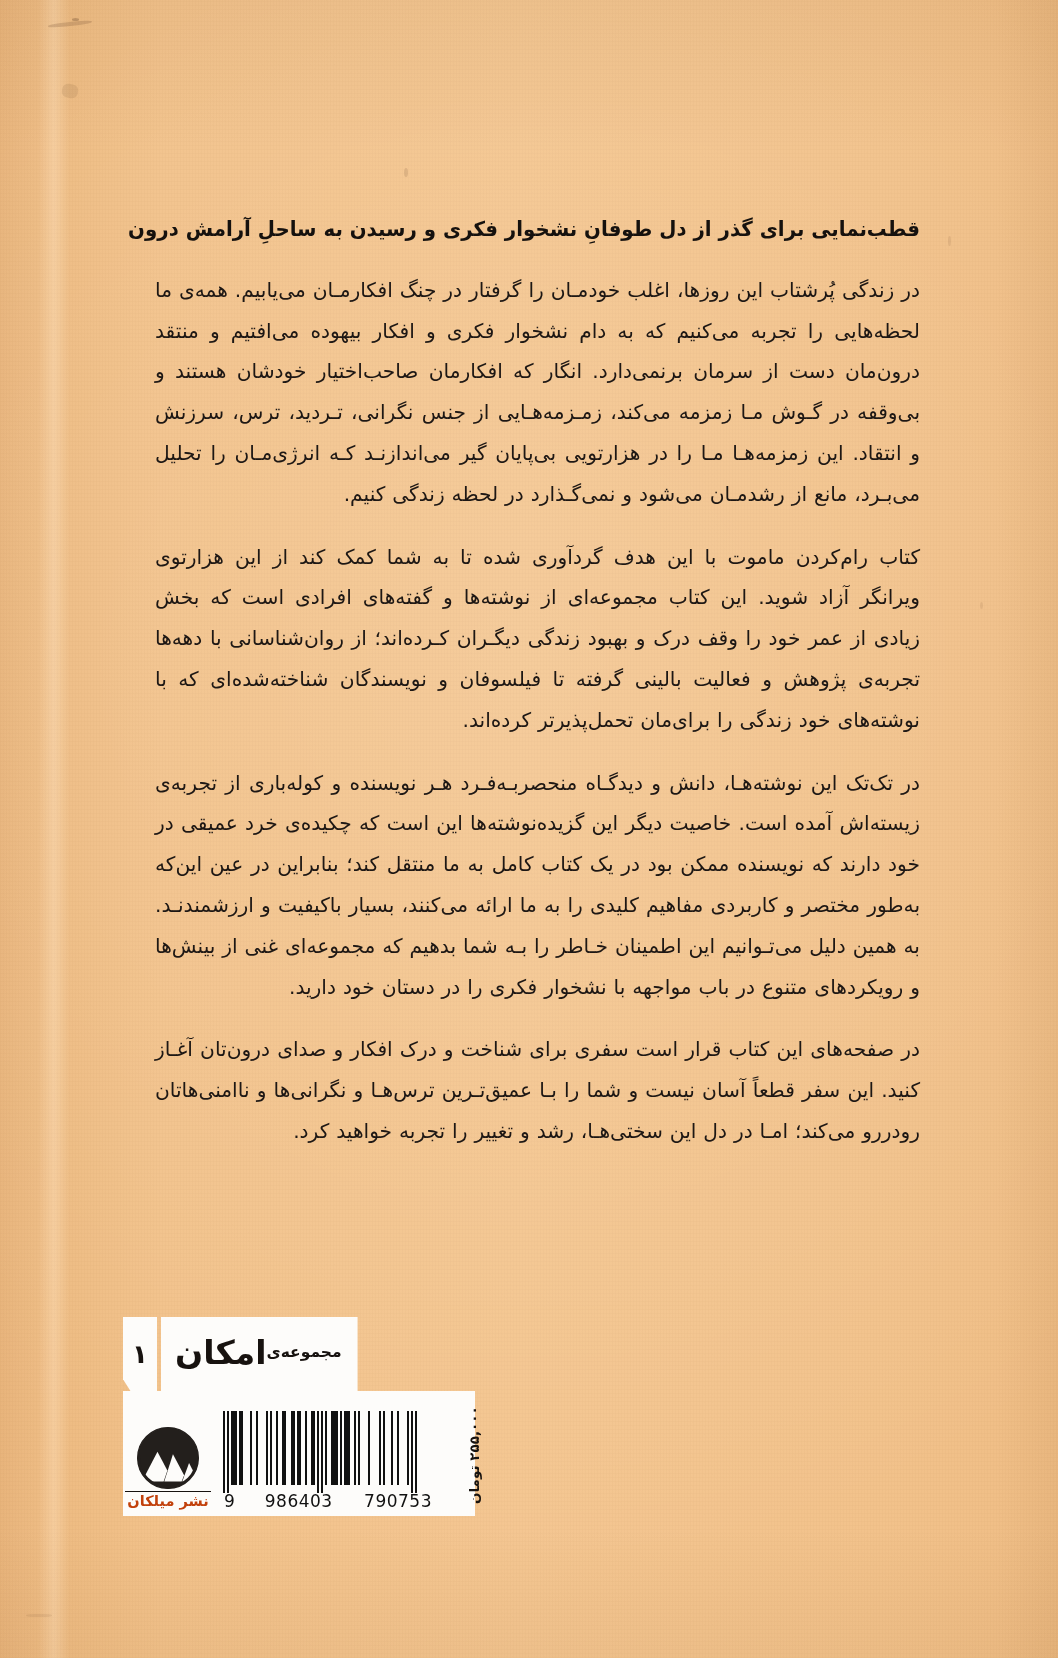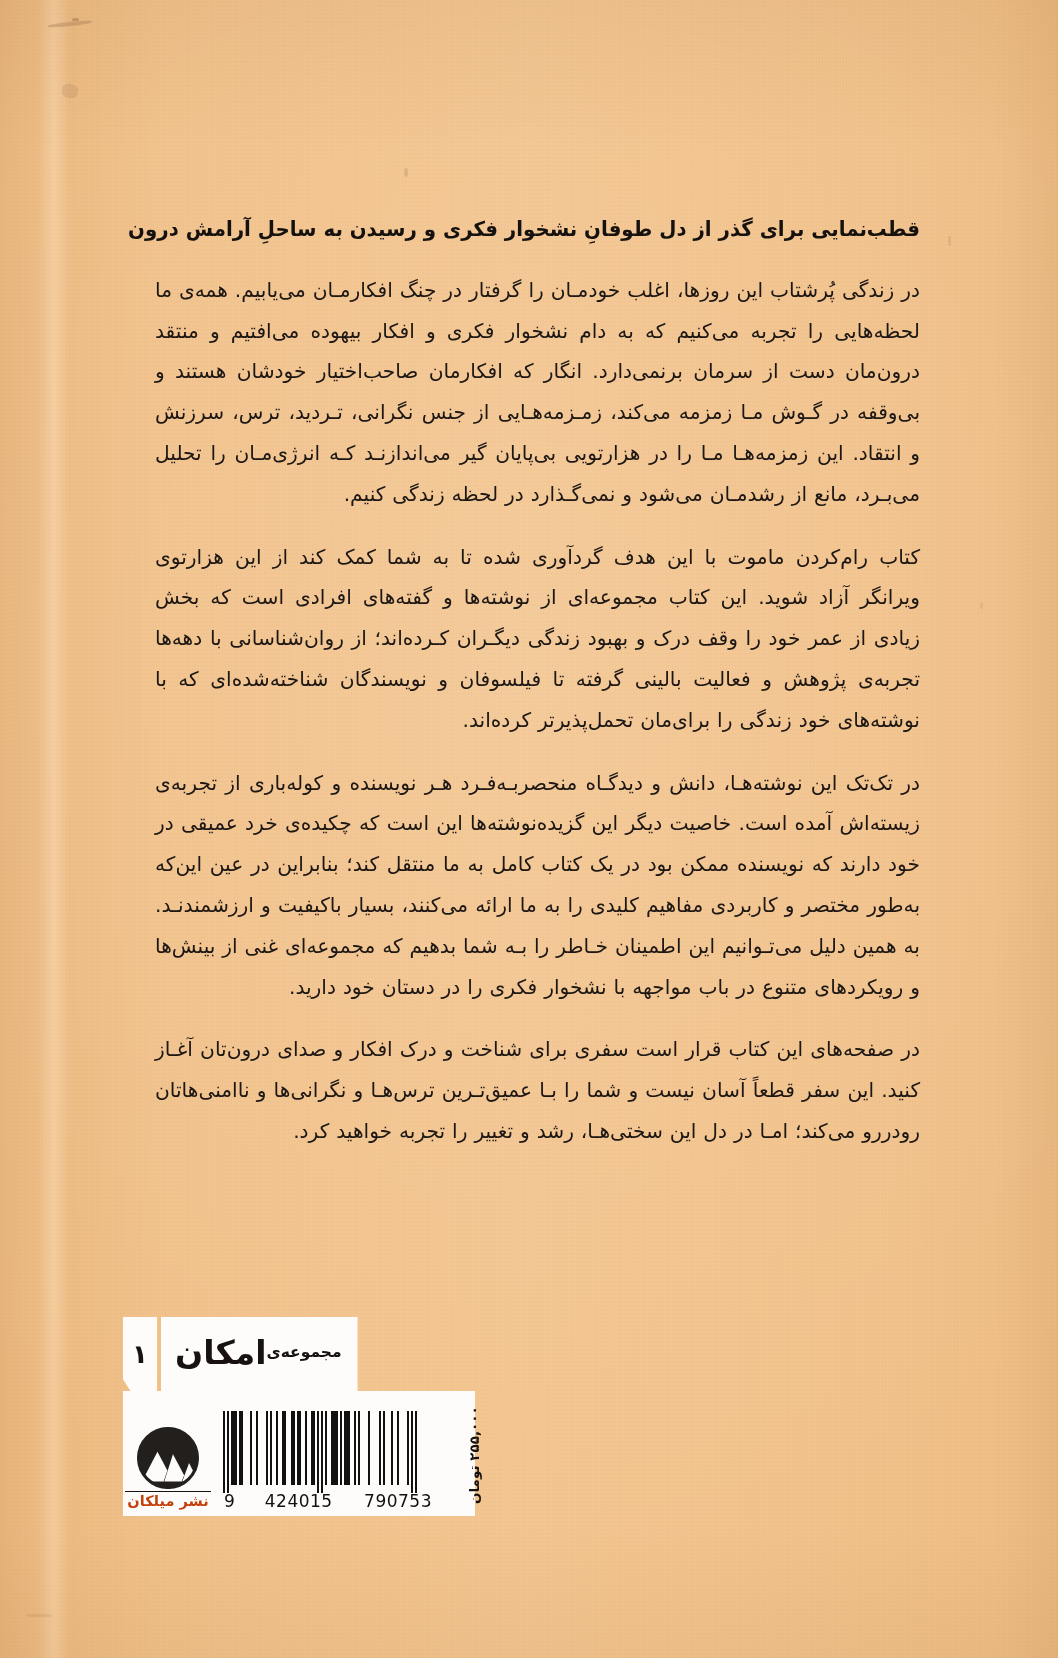--- a/index.html
+++ b/index.html
@@ -347,21 +347,21 @@
           <span class="bar" style="width:2.05px;height:90%;align-self:flex-start;"></span>
           <span class="gap" style="width:8.20px;height:90%;align-self:flex-start;"></span>
           <span class="bar" style="width:2.05px;height:90%;align-self:flex-start;"></span>
           <span class="gap" style="width:2.05px;height:90%;align-self:flex-start;"></span>
           <span class="bar" style="width:2.05px;height:100%;align-self:flex-end;"></span>
           <span class="gap" style="width:2.05px;height:100%;align-self:flex-end;"></span>
           <span class="bar" style="width:2.05px;height:100%;align-self:flex-end;"></span>
         </div>
       <div id="barcode-digits">
         <span id="bc-lead">9</span>
-        <span id="bc-left">424015</span>
+        <span id="bc-left">986403</span>
         <span id="bc-right">790753</span>
       </div>
     </div>
 
     <div id="publisher-block">
       <svg id="publisher-logo" viewBox="0 0 100 100">
         <circle cx="50" cy="50" r="49" fill="#231f1c"></circle>
         <path d="M8 88 L33 40 L49 70 L43 88 Z" fill="#fdfcfa"></path>
         <path d="M44 88 L58 44 L76 78 L72 88 Z" fill="#fdfcfa"></path>
         <path d="M73 88 L84 58 L97 84 L95 88 Z" fill="#fdfcfa"></path>

